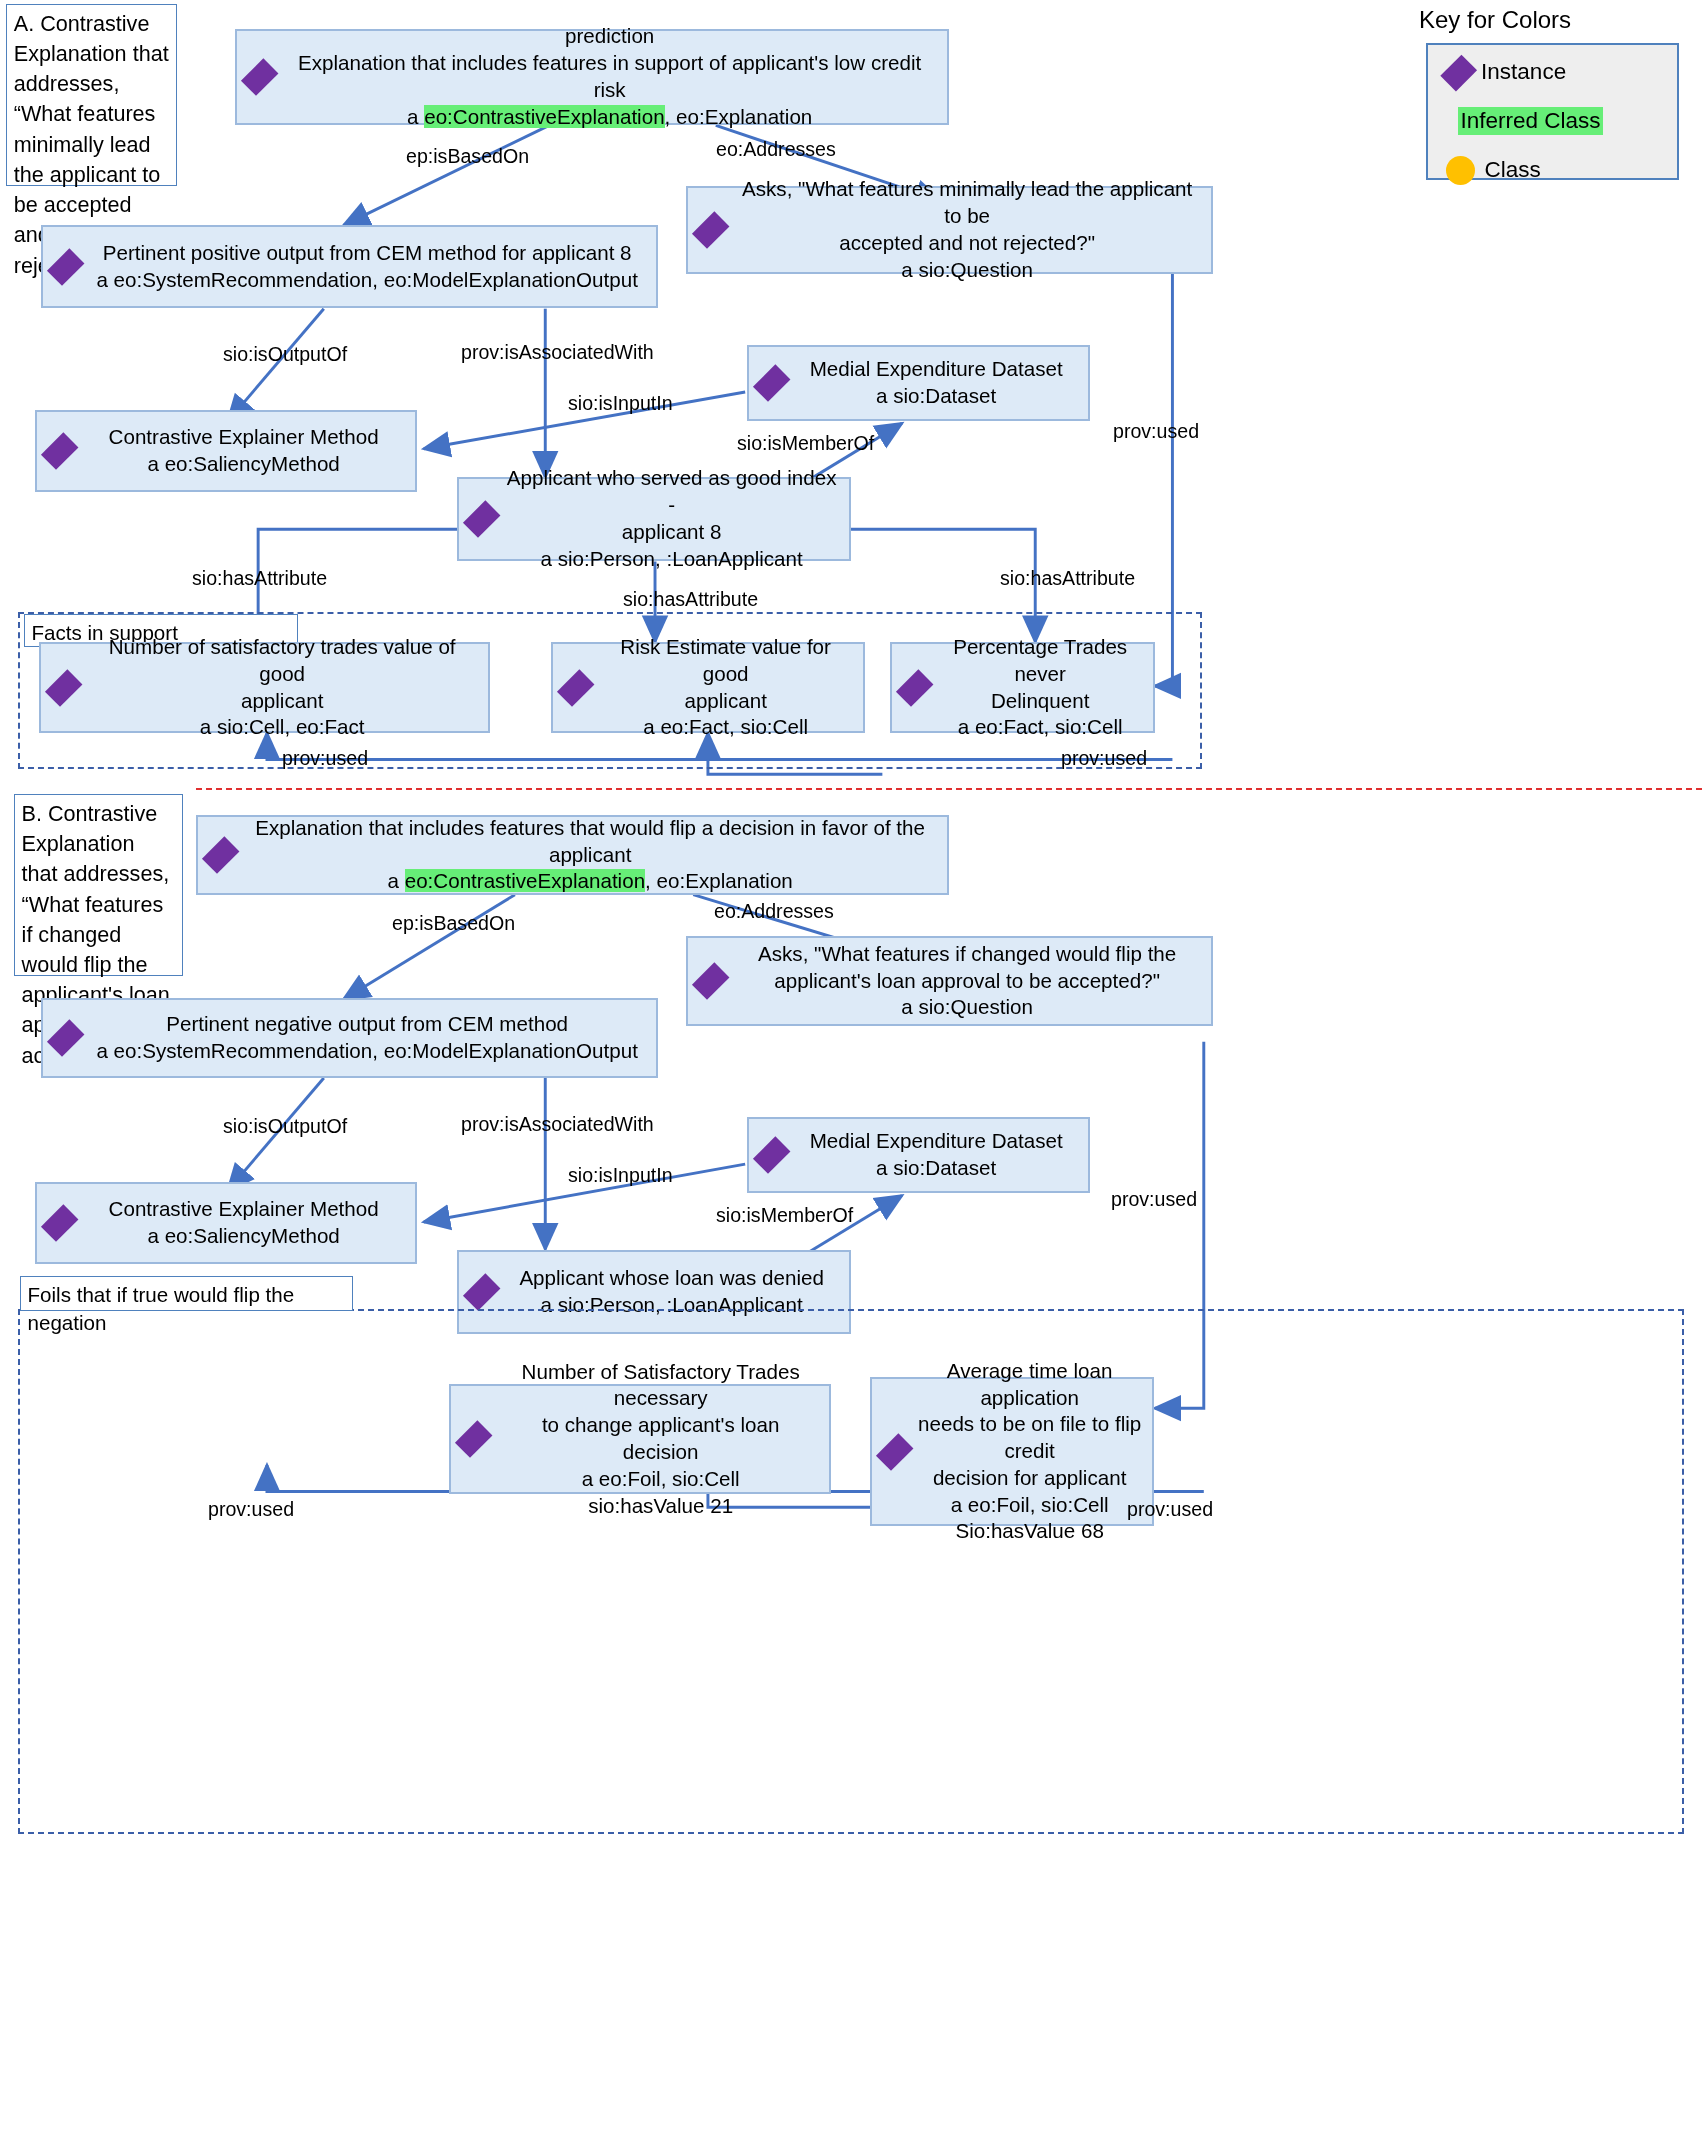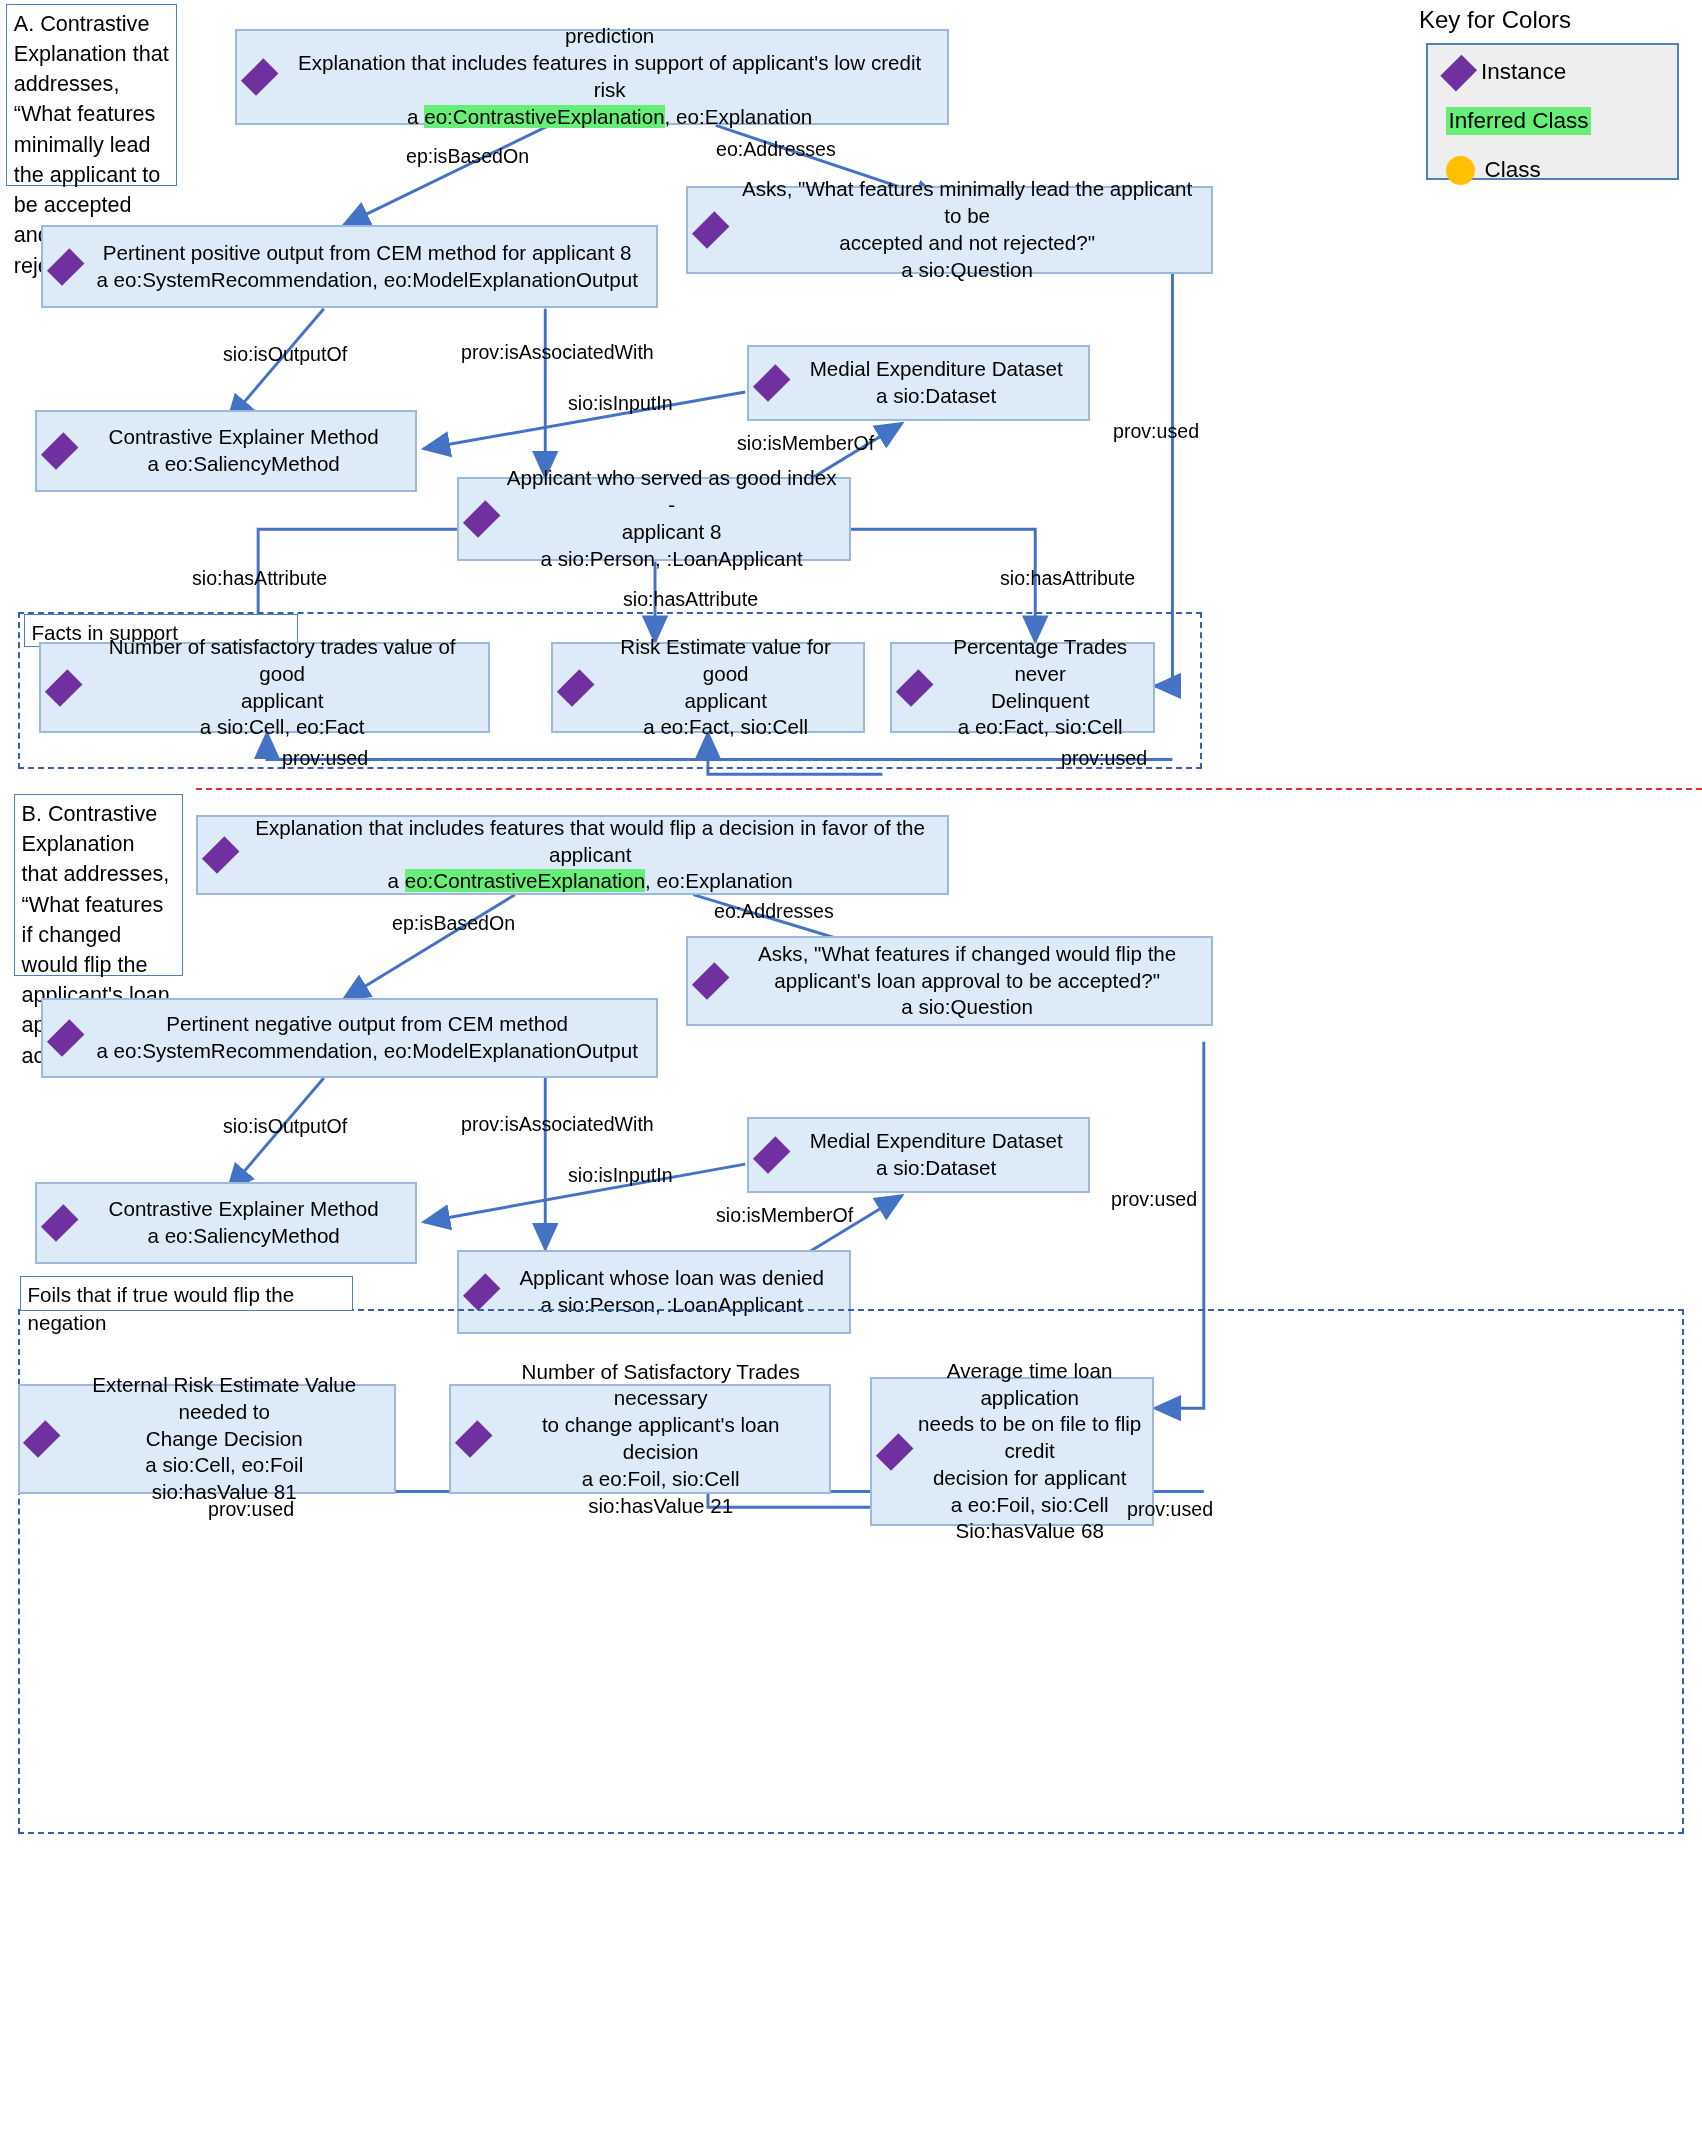--- a/index.html
+++ b/index.html
@@ -46,21 +46,21 @@
   #keyTitle{position:absolute;font-size:24px;color:#000;white-space:nowrap;}
   #keyBox{
     position:absolute;box-sizing:border-box;
     background:#eeeeee;border:2px solid #4f81bd;
   }
   .keyrow{display:flex;align-items:center;height:43px;margin:5.9px 0 0 17.6px;}
   .keyrow .kdia{width:25.5px;height:25.5px;background:#7030a0;transform:rotate(45deg) scale(.85,1.15);}
   .keyrow .kcirc{width:29px;height:29px;border-radius:50%;background:#ffc000;}
   .keyrow .klab{margin-left:10px;font-size:22.5px;color:#000;}
   .keyrow.inferred{margin-left:17.6px;}
-  .keyrow.inferred .klab{margin-left:0;padding:1px 2.9px;}
+  .keyrow.inferred .klab{margin-left:12px;padding:1px 2.9px;}
 
   .dash-group{position:absolute;box-sizing:border-box;border:2px dashed #3b5ea8;}
   .dash-red{position:absolute;border-top:2.9px dashed #e03030;}
 </style>
 </head>
 <body>
 
 <div id="canvas">
 
   <svg id="edges" viewBox="0 0 1737 2194">
@@ -256,29 +256,20 @@
     <span class="dia"></span>
     <span class="txt">
       <span class="ln">Applicant whose loan was denied</span>
       <span class="ln">a sio:Person, :LoanApplicant</span>
     </span>
   </div>
 
   <div class="dash-group" style="left:17.6px;top:1309px;width:1666px;height:525px;"></div>
   <div class="plainbox" style="left:19.6px;top:1276px;width:333px;height:35px;">Foils that if true would flip the negation</div>
 
-  <div class="node" style="left:17.6px;top:1384px;width:378px;height:110px;">
-    <span class="dia"></span>
-    <span class="txt">
-      <span class="ln">External Risk Estimate Value needed to</span>
-      <span class="ln">Change Decision</span>
-      <span class="ln">a sio:Cell, eo:Foil</span>
-      <span class="ln">sio:hasValue 81</span>
-    </span>
-  </div>
 
   <div class="node" style="left:449px;top:1384px;width:382px;height:110px;gap:6px;">
     <span class="dia"></span>
     <span class="txt">
       <span class="ln">Number of Satisfactory Trades necessary</span>
       <span class="ln">to change applicant's loan decision</span>
       <span class="ln">a eo:Foil, sio:Cell</span>
       <span class="ln">sio:hasValue 21</span>
     </span>
   </div>

